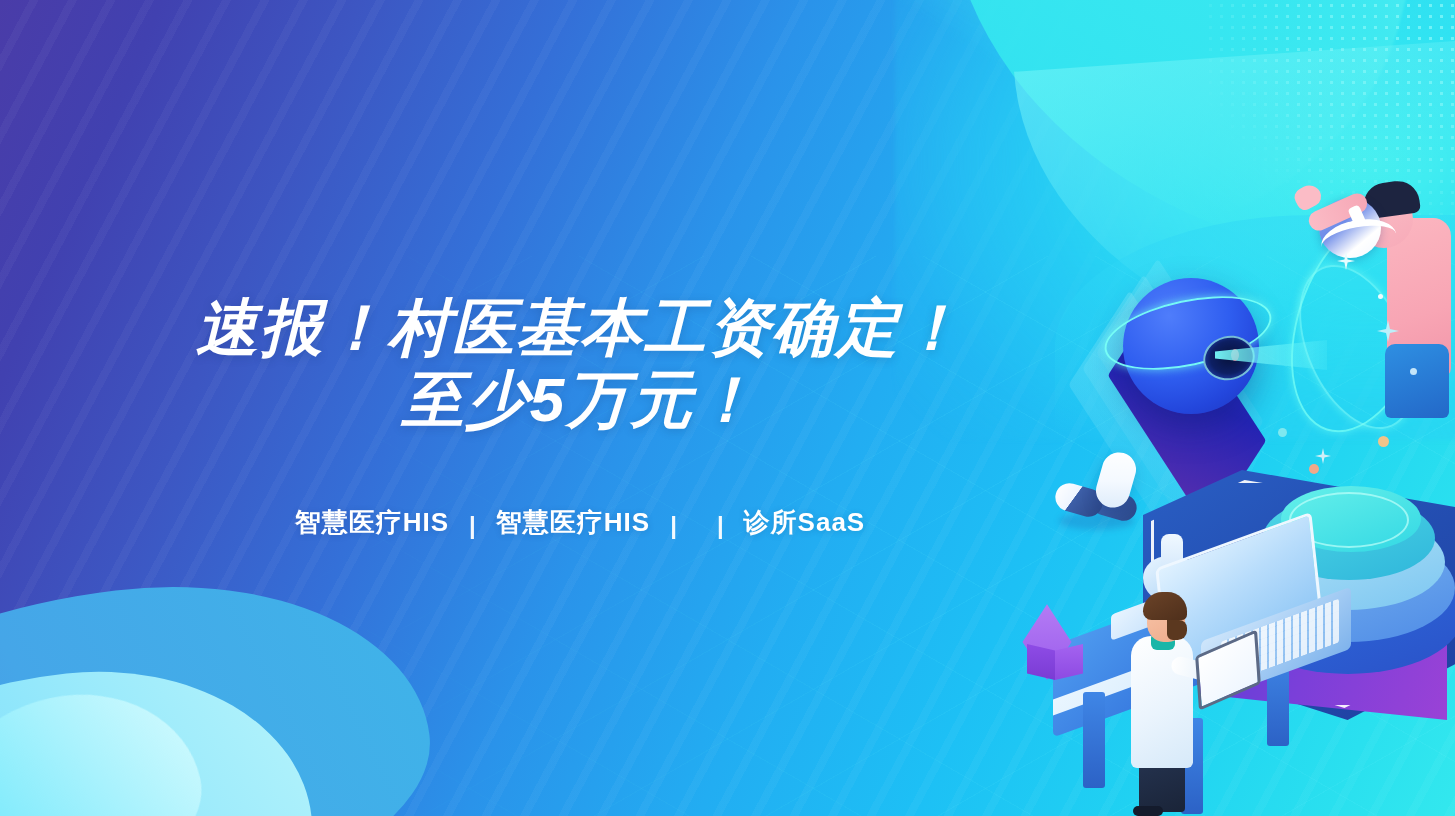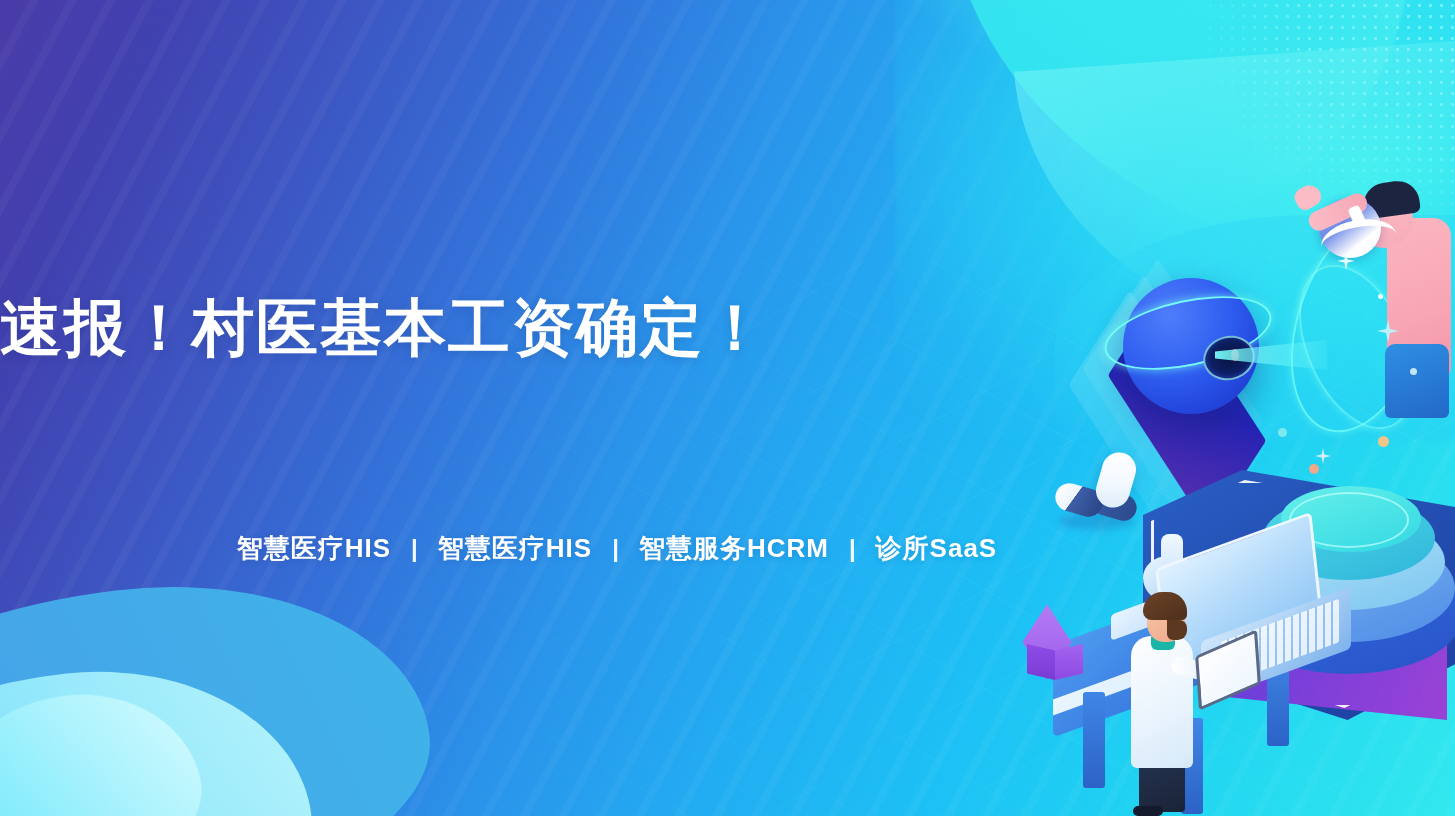--- a/index.html
+++ b/index.html
@@ -112,36 +112,37 @@
     left:-60px;bottom:-70px;width:260px;height:190px;
     background:linear-gradient(60deg,#62e6fb 0%,#a9f2fd 60%,#d6fbfe 100%);
     border-radius:50% 50% 46% 54% / 56% 58% 42% 44%;
     transform:rotate(-12deg);
     filter:blur(.4px);
   }
 
   
   .copy{
     position:absolute;left:0;top:292px;width:1160px;
+    text-align:center;
+    font-style:italic;
   }
   .headline{
     color:#ffffff;
     font-size:62px;
     font-weight:700;
     line-height:72px;
     letter-spacing:2px;
     margin:0;
     text-shadow:0 2px 10px rgba(18,50,110,.22);
     white-space:nowrap;
   }
   .subrow{
-    position:absolute;left:0;top:531px;width:1160px;
-    display:flex;align-items:center;justify-content:center;
+    position:absolute;left:0;top:505px;width:1160px;
+    display:flex;align-items:flex-end;justify-content:center;
     gap:0;
-    padding-left:37px;
   }
   .subitem{
     color:#ffffff;
     font-size:26px;
     font-weight:700;
     letter-spacing:1px;
     white-space:nowrap;
     text-shadow:0 1px 6px rgba(18,50,110,.2);
   }
   .subsep{
@@ -543,25 +544,25 @@
   <div class="pill-a"></div>
 
   <div class="cube">
     <div class="cube-top"></div>
     <div class="cube-lf"></div>
     <div class="cube-rt"></div>
   </div>
 
   <div class="copy">
     <div class="headline">速报！村医基本工资确定！</div>
+    <div class="headline">至少5万元！</div>
   </div>
 
   <div class="subrow">
     <span class="subitem">智慧医疗HIS</span>
     <span class="subsep">|</span>
     <span class="subitem">智慧医疗HIS</span>
     <span class="subsep">|</span>
-    <span class="subitem">智慧服务HCRM</span>
     <span class="subsep">|</span>
     <span class="subitem">诊所SaaS</span>
   </div>
 
 </div>
 
 </body></html>

